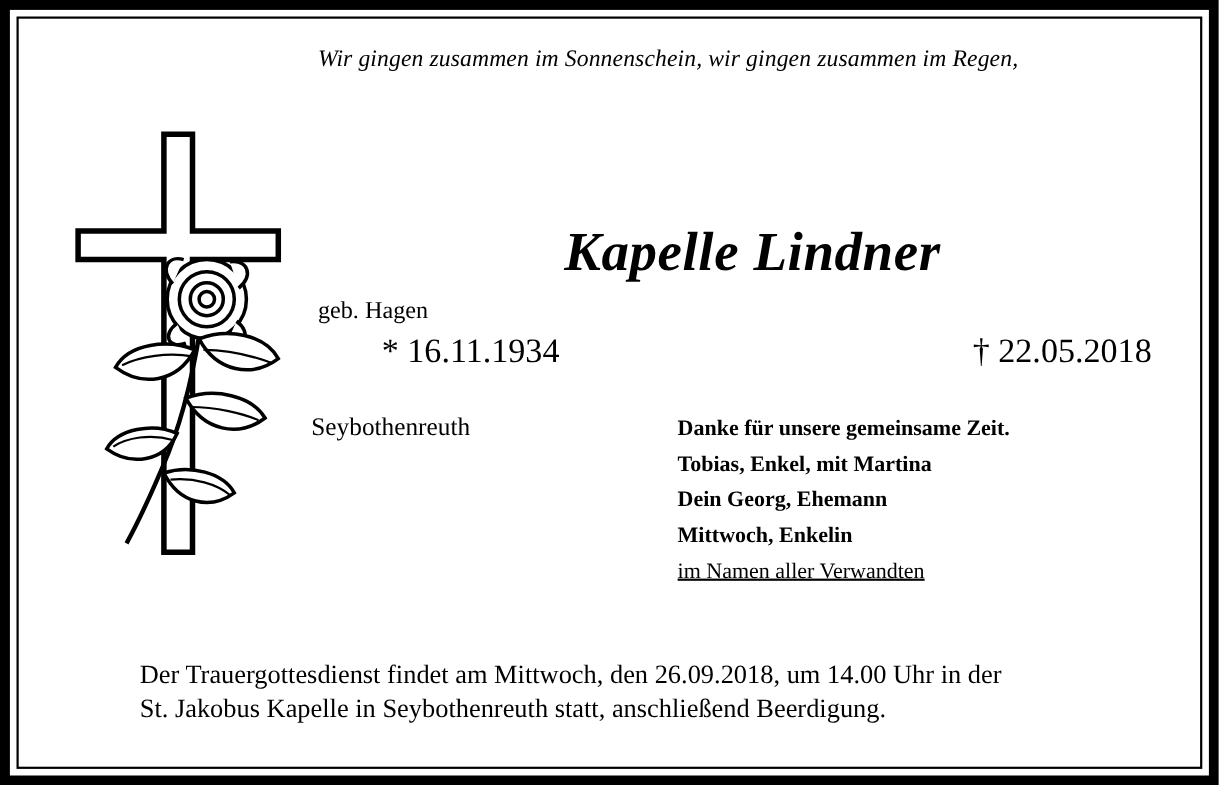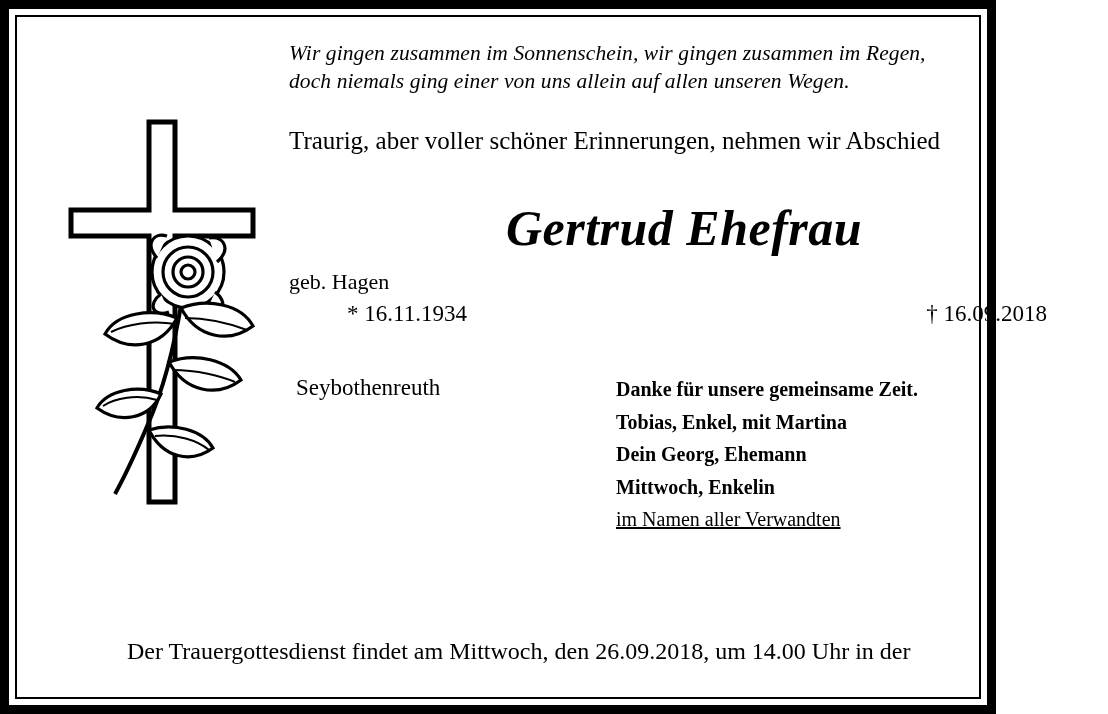--- a/index.html
+++ b/index.html
@@ -10,21 +10,21 @@
   body {
     width: 1108px;
     height: 714px;
     font-family: "Liberation Serif", serif;
     color: #000000;
     overflow: hidden;
   }
   .obituary {
     position: relative;
     box-sizing: border-box;
-    width: 996px;
+    width: 1108px;
     height: 714px;
     background: #ffffff;
     border: 9px solid #000000;
     padding: 6px;
   }
   .inner-frame {
     box-sizing: border-box;
     width: 100%;
     height: 100%;
     border: 2px solid #000000;
@@ -78,29 +78,29 @@
   }
 
   
   .dates {
     position: absolute;
     left: 330px;
     top: 284px;
     width: 700px;
     display: flex;
     justify-content: space-between;
-    font-size: 23px;
+    font-size: 31px;
     gap: 33px;
   }
   .dates .date-item { white-space: nowrap; }
 
   
   .place {
     position: absolute;
-    left: 279px;
+    left: 266px;
     top: 358px;
     font-size: 23px;
   }
 
   
   .family {
     position: absolute;
     left: 583px;
     top: 356px;
     width: 500px;
@@ -113,21 +113,21 @@
 
   
   .service {
     position: absolute;
     left: 110px;
     top: 582px;
     width: 960px;
     font-size: 24px;
     line-height: 31px;
   }
-  .service div { white-space: nowrap; margin-top: 37px; }
+  .service div { white-space: nowrap; }
 
   
   .emblem {
     position: absolute;
     left: 40px;
     top: 95px;
     width: 230px;
     height: 410px;
   }
   .emblem svg { display: block; }
@@ -173,43 +173,42 @@
           <path d="M118 212 C96 208, 70 212, 54 220"></path>
           <path d="M116 258 C140 258, 164 264, 178 270"></path>
           <path d="M100 288 C80 282, 58 286, 46 294"></path>
           <path d="M98 324 C120 322, 140 328, 152 338"></path>
         </g>
       </svg>
     </div>
 
     <div class="verse">
       <div>Wir gingen zusammen im Sonnenschein, wir gingen zusammen im Regen,</div>
-      <div>doch niemals ging einer von uns allein auf allen unseren Wegen.</div>
     </div>
 
     <div class="intro">
-      <div>Traurig, aber voller schöner Erinnerungen, nehmen wir Abschied</div>
-    </div>
-
-    <div class="name">Gertrud Ehefrau</div>
+    </div>
+
+    <div class="name">Kapelle Lindner</div>
     <div class="maiden">geb. Hagen</div>
 
     <div class="dates">
       <span class="date-item">* 16.11.1934</span>
-      <span class="date-item">† 16.09.2018</span>
+      <span class="date-item">† 22.05.2018</span>
     </div>
 
     <div class="place">Seybothenreuth</div>
 
     <div class="family">
       <div class="bold">Danke für unsere gemeinsame Zeit.</div>
       <div class="bold">Tobias, Enkel, mit Martina</div>
       <div class="bold">Dein Georg, Ehemann</div>
       <div class="bold">Mittwoch, Enkelin</div>
       <div class="regular">im Namen aller Verwandten</div>
     </div>
 
     <div class="service">
       <div>Der Trauergottesdienst findet am Mittwoch, den 26.09.2018, um 14.00 Uhr in der</div>
+      <div>St. Jakobus Kapelle in Seybothenreuth statt, anschließend Beerdigung.</div>
     </div>
 
   </div>
 </div>
 
 </body></html>

